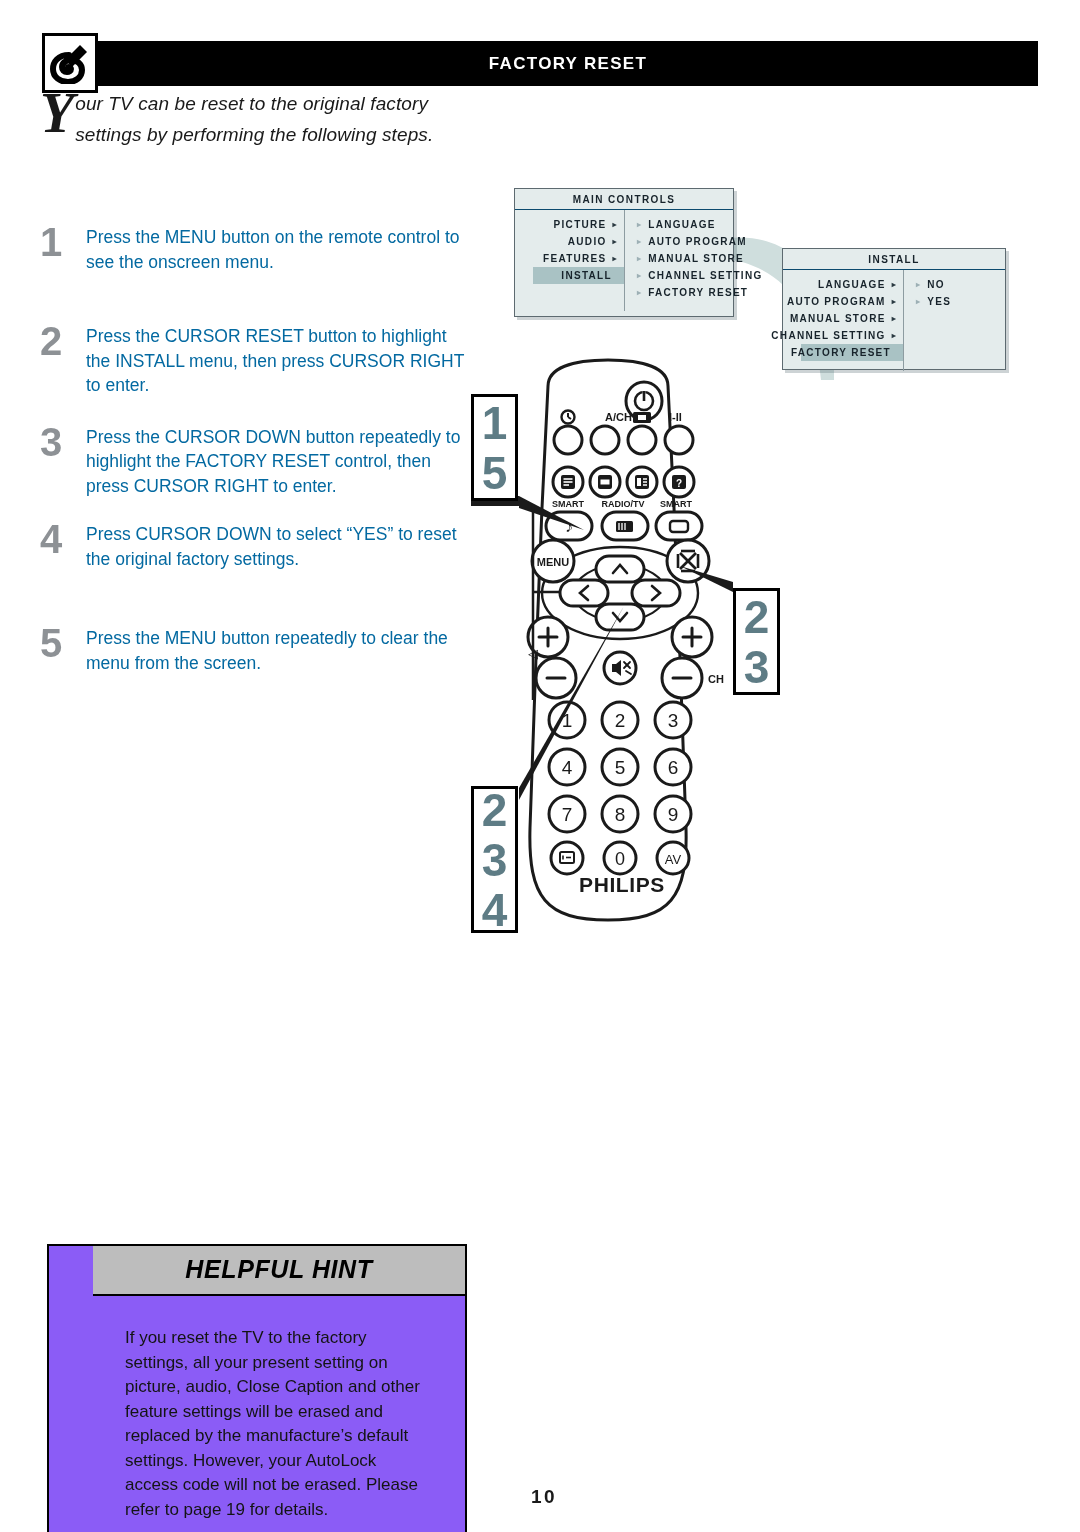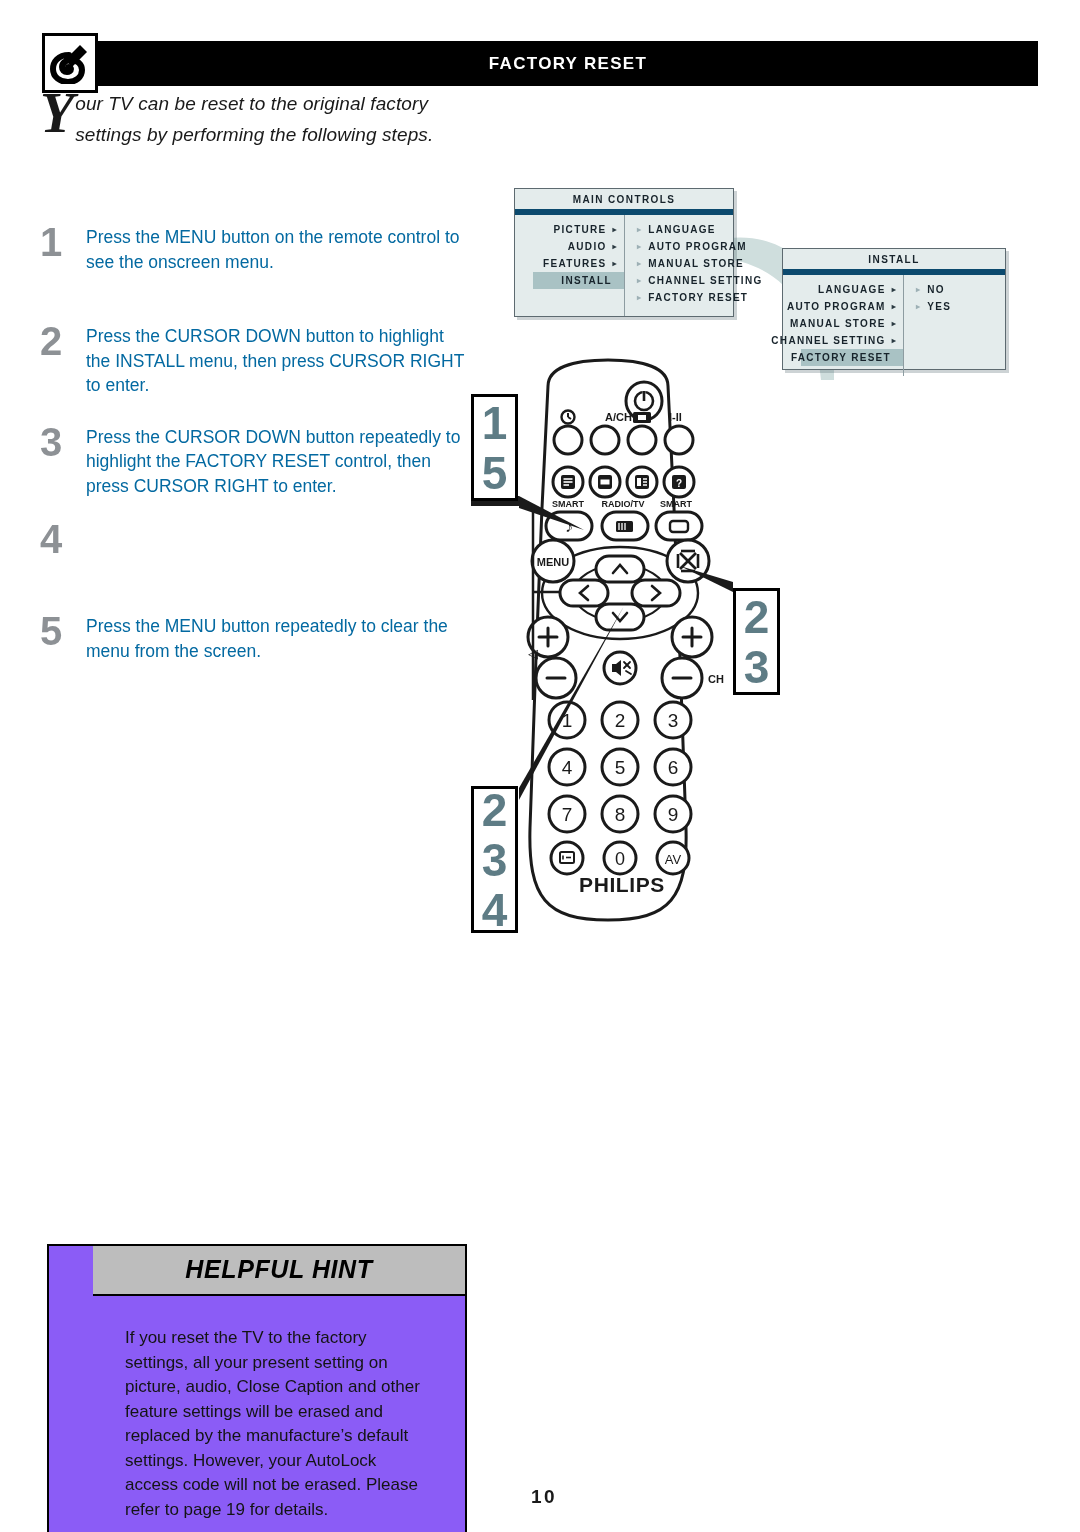--- a/index.html
+++ b/index.html
@@ -73,21 +73,21 @@
   .osd {
     position:absolute;
     background:#e4ecec;
     border:1px solid #5d6a70;
     box-shadow:3px 3px 0 rgba(90,110,115,0.30);
     font-family:"Liberation Sans", sans-serif;
   }
   .osd-title {
     font-size:10px; font-weight:bold; letter-spacing:1.4px;
     color:#17232b; padding:5px 0 4px 0; text-align:center;
-    border-bottom:6px solid #0c4a6e;
+    border-bottom:1px solid #0c4a6e;
   }
   .osd-body { display:flex; }
   .osd-left { padding:6px 0 10px 18px; }
   .osd-right { padding:6px 0 10px 10px; border-left:1px solid #8d9ca1; flex:1; }
   .osd-item {
     font-size:10px; font-weight:bold; letter-spacing:1.3px;
     color:#17232b; line-height:15px; white-space:nowrap;
     padding:1px 6px 1px 10px;
     display:flex; align-items:center; justify-content:flex-end; gap:6px;
   }
@@ -168,28 +168,29 @@
   <span class="itext">our TV can be reset to the original factory settings by performing the following steps.</span>
 </div>
 
 <div id="steps">
   <div class="step" id="step-1">
     <div class="step-num">1</div>
     <div class="step-text">Press the MENU button on the remote control to see the onscreen menu.</div>
   </div>
   <div class="step" id="step-2">
     <div class="step-num">2</div>
-    <div class="step-text">Press the CURSOR DOWN button to highlight the INSTALL menu, then press CURSOR RIGHT to enter.</div>
+    <div class="step-text">Press the CURSOR RESET button to highlight the INSTALL menu, then press CURSOR RIGHT to enter.</div>
   </div>
   <div class="step" id="step-3">
     <div class="step-num">3</div>
     <div class="step-text">Press the CURSOR DOWN button repeatedly to highlight the FACTORY RESET control, then press CURSOR RIGHT to enter.</div>
   </div>
   <div class="step" id="step-4">
     <div class="step-num">4</div>
+    <div class="step-text">Press CURSOR DOWN to select “YES” to reset the original factory settings.</div>
   </div>
   <div class="step" id="step-5">
     <div class="step-num">5</div>
     <div class="step-text">Press the MENU button repeatedly to clear the menu from the screen.</div>
   </div>
 </div>
 
 <svg id="swoosh" viewBox="0 0 150 180">
   <path d="M0 40 C60 28 100 60 118 120 L118 180 L105 180 C98 95 55 62 2 58 L-2 58 Z" fill="#cfdedd"></path>
   <path d="M0 40 L18 26 L18 56 Z" fill="#cfdedd"></path>

